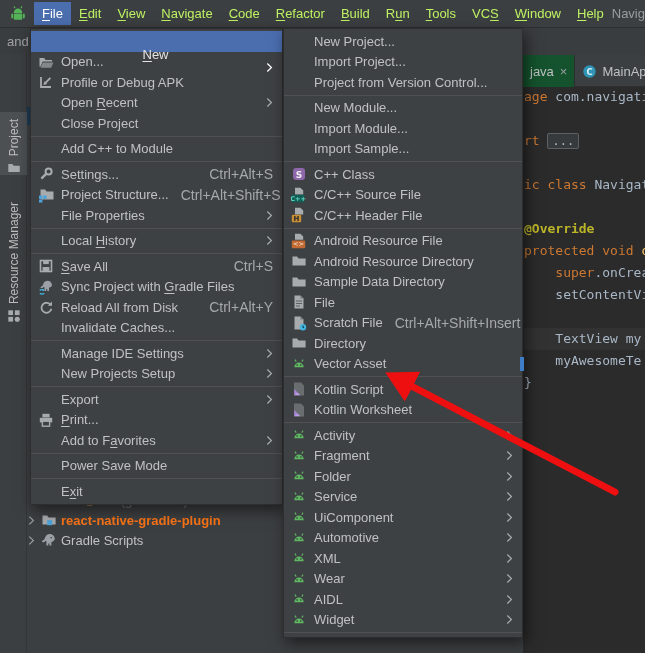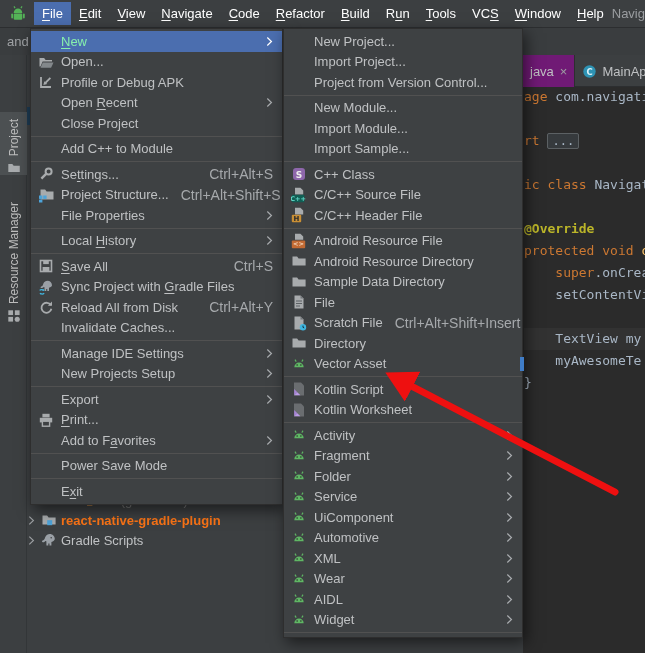--- a/index.html
+++ b/index.html
@@ -6,21 +6,21 @@
   html,body { background:#222; }
   body { font-family:"Liberation Sans", sans-serif; }
   #app { position:relative; width:645px; height:653px; background:#3c3f41; overflow:hidden;
          font-size:13px; color:#bfc1c3; }
 
   
   #menubar { position:absolute; left:0; top:0; width:645px; height:28px; background:#3c3f41;
              border-bottom:1px solid #2c2e30; display:flex; align-items:center; z-index:4; }
   #menubar .logo { width:20px; height:18px; margin:0 6px 0 8px; flex:none; }
   #menubar-items { display:flex; align-items:center; height:28px; }
-  .mb-item { padding:4px 8px; color:#ffffff; cursor:default; }
+  .mb-item { padding:4px 8px; color:#bef264; cursor:default; }
   .mb-item.active { background:#4b6eaf; color:#fff; }
   #win-title { margin-left:auto; width:104px; overflow:hidden; white-space:nowrap; color:#9a9da0; }
 
   
   #navbar { position:absolute; left:0; top:28px; width:645px; height:27px; background:#3a3d3f; z-index:1; }
   #breadcrumb { position:absolute; left:7px; top:6px; width:23px; overflow:hidden; white-space:nowrap; color:#9fa2a5; }
 
   
   #toolstrip { position:absolute; left:0; top:55px; width:27px; height:598px; background:#3c3f41;
                border-right:1px solid #333638; z-index:2; }
@@ -43,42 +43,42 @@
   #tree-rngp { top:510px; padding-left:28px; }
   #tree-rngp .tname { font-weight:bold; color:#f97316; }
   #tree-gradle { top:530px; padding-left:28px; }
   #tree-gradle .tname { color:#bfc1c3; }
 
   
   #editor { position:absolute; left:523px; top:55px; width:122px; height:598px; background:#2b2b2b; z-index:1; }
   #tabbar { position:absolute; left:0; top:0; width:122px; height:32px; background:#3c3f41;
             border-bottom:1px solid #2c2e30; display:flex; }
   .etab { display:flex; align-items:center; padding:0 7px; height:32px; color:#bfc1c3; border-right:1px solid #2c2e30; }
-  .etab.active { background:#701a75; }
+  .etab.active { background:#14532d; }
   .etab .tclose { margin-left:6px; color:#9da0a3; font-size:13px; }
   .etab .cicon { width:15px; height:15px; margin-right:5px; flex:none; }
   #tab-mainapp { border-right:none; flex:1; overflow:hidden; white-space:nowrap; }
   #code { position:absolute; left:1px; top:31px; width:121px; font-family:"DejaVu Sans Mono", monospace;
           font-size:13px; }
   .cline { height:22px; line-height:22px; white-space:pre; }
   .cline.caret { background:#323232; }
   .c-kw { color:#cc7832; }
   .c-pl { color:#a9b7c6; }
   .c-ann { color:#bbb529;font-weight:bold; }
   .c-meth { color:#ffc66b; }
   .c-fold { background:#363a3d; border:1px solid #5c6164; border-radius:2px; padding:0 4px; color:#a9b7c6; font-size:12px; }
   #right-sliver { position:absolute; left:520px; top:357px; width:4px; height:14px; background:#3f7cc7; z-index:7; }
 
   
   .popup { position:absolute; background:#3e4143; border:1px solid #2e2e2e; padding:2px 0;
            box-shadow:3px 5px 14px rgba(0,0,0,.55); display:flex; flex-direction:column; }
   #file-menu { left:30px; top:28px; width:253px; z-index:5; }
   #new-submenu { left:283px; top:28px; width:240px; z-index:6; }
   .mrow { height:20.5px; display:flex; align-items:center; padding:0 9px 0 7px; color:#bfc1c3; cursor:default; }
-  .mrow.sel { background:#4b6eaf; color:#86efac; }
+  .mrow.sel { background:#4b6eaf; color:#e5e5e5;flex-direction:column; }
   .mic { width:16px; height:16px; margin-right:7px; flex:none; display:flex; align-items:center; justify-content:center; }
   .mic svg { width:16px; height:16px; }
   .mlabel { white-space:nowrap; }
   .msc { margin-left:auto; padding-left:12px; font-size:14px; color:#a6a9ac; white-space:nowrap; }
   .marr { margin-left:auto; flex:none; display:flex; align-items:center; color:#a6a9ac; }
   .sel .marr { color:#fff; }
   .marr svg { width:7px; height:11px; fill:none; stroke:currentColor; stroke-width:1.4px; }
   .msep { height:1px; background:#515151; margin:2px 0; }
   u { text-underline-offset:2px; }
 

